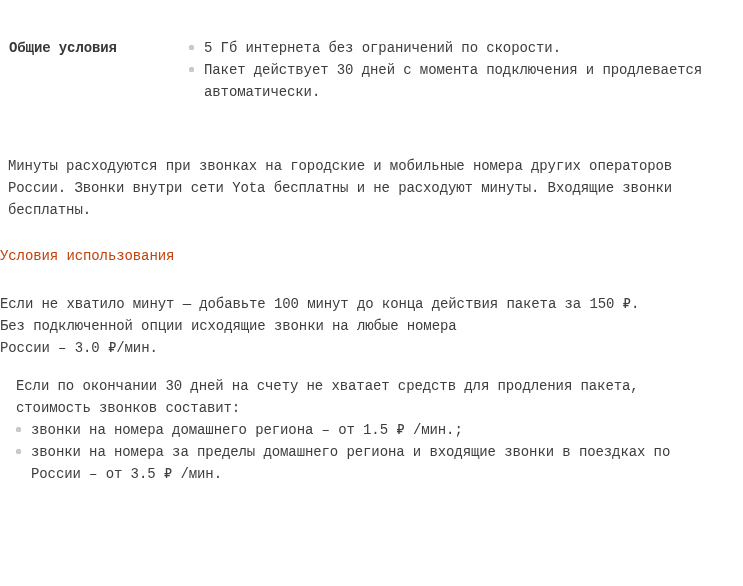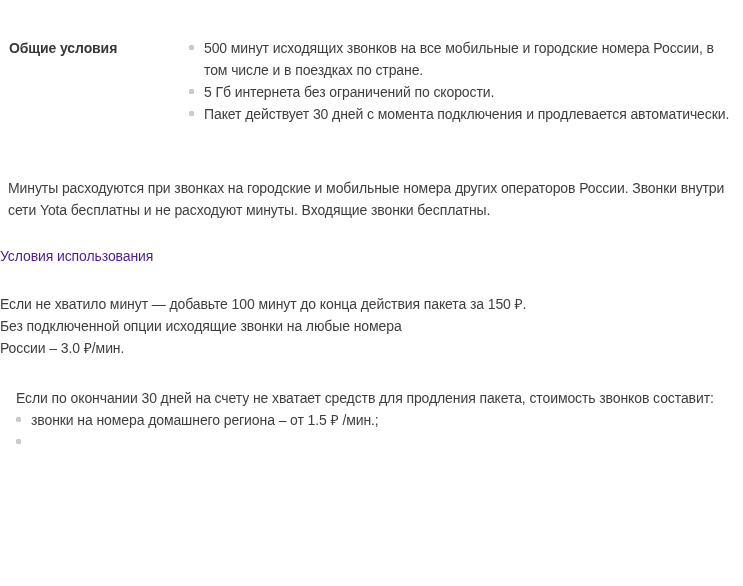--- a/index.html
+++ b/index.html
@@ -15,20 +15,21 @@
     font-size: 14px;
     line-height: 22px;
     letter-spacing: -0.1px;
     color: #3e3e3e;
   }
   .page {
     box-sizing: border-box;
     width: 743px;
     height: 586px;
     padding-top: 37px;
+    font-family: Liberation Mono, monospace;
   }
   .row {
     display: flex;
     align-items: flex-start;
   }
   .row-label {
     flex: 0 0 189px;
     box-sizing: border-box;
     padding-left: 9px;
     font-weight: 700;
@@ -57,38 +58,34 @@
     width: 5px;
     height: 5px;
     border-radius: 50%;
     background: #cccccc;
     box-shadow: inset 0 0 1px #9f9f9f;
   }
 
   .intro { margin: 0 0 24px 8px; }
   .subheading {
     margin: 0 0 26px 0;
-    color: #4c1d95;
+    color: #c2410c;
   }
-  .para-option { margin: 0 0 28px 0; }
+  .para-option { margin: 0 0 16px 0; }
   .para-renewal { margin: 16px; }
 </style>
 </head>
 <body>
 
 <div class="page">
 
   <section class="row section-general">
     <div class="row-label">Общие условия</div>
     <div class="row-content">
       <ul class="bullets">
-        <li>
-          <span class="dot"></span>
-          <span>500 минут исходящих звонков на все мобильные и городские номера России, в том числе и в поездках по стране.</span>
-        </li>
         <li>
           <span class="dot"></span>
           <span>5 Гб интернета без ограничений по скорости.</span>
         </li>
         <li>
           <span class="dot"></span>
           <span>Пакет действует 30 дней с момента подключения и продлевается автоматически.</span>
         </li>
       </ul>
     </div>
@@ -109,20 +106,21 @@
 
       <div class="para-renewal">
         <div>Если по окончании 30 дней на счету не хватает средств для продления пакета, стоимость звонков составит:</div>
         <ul class="bullets">
           <li>
             <span class="dot"></span>
             <span>звонки на номера домашнего региона – от 1.5 ₽ /мин.;</span>
           </li>
           <li>
             <span class="dot"></span>
+            <span>звонки на номера за пределы домашнего региона и входящие звонки в поездках по России – от 3.5 ₽ /мин.</span>
           </li>
         </ul>
       </div>
 
     </div>
   </section>
 
 </div>
 
 </body></html>

